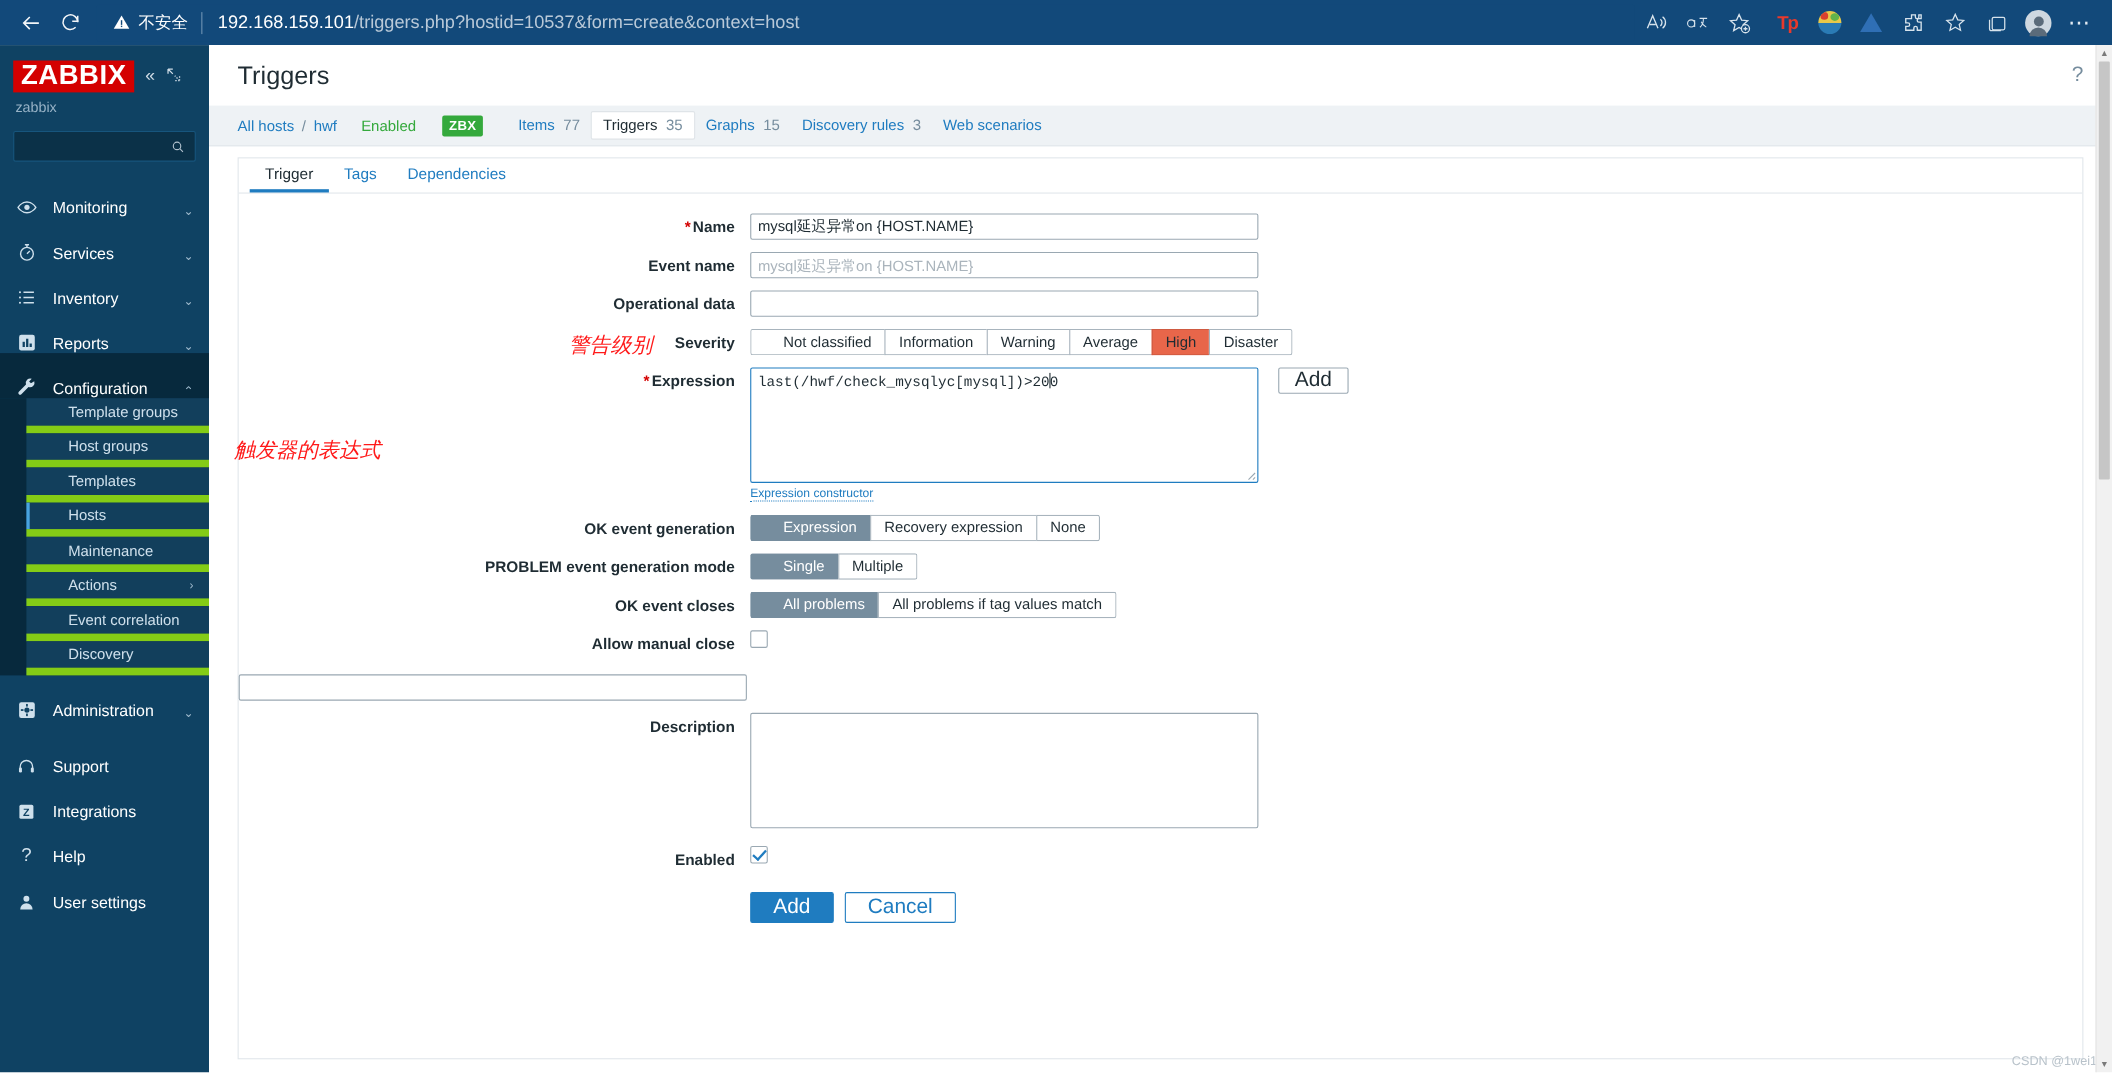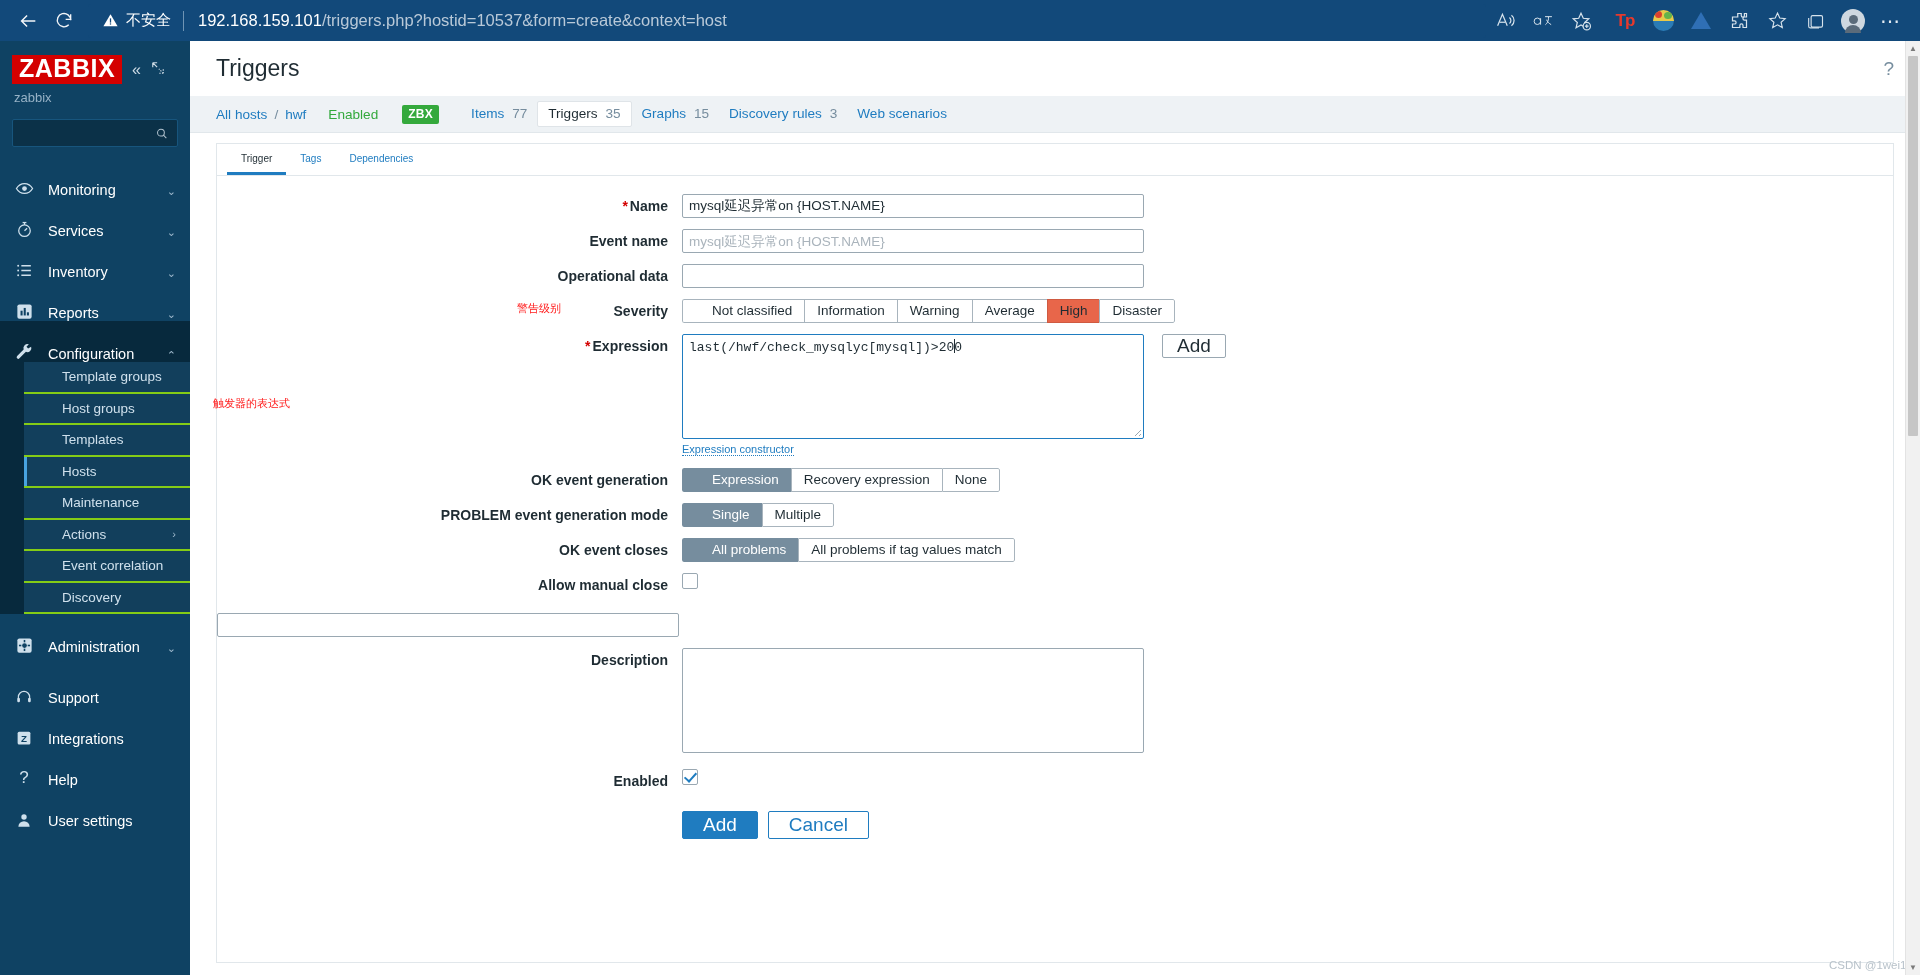--- a/index.html
+++ b/index.html
@@ -183,21 +183,21 @@
   }
   .sb-sub-wrap { background: #07293d; }
   .sb-sub {
     height: 31.5px;
     display: flex; align-items: center;
     padding-left: 38px;
     font-size: 13.5px;
     color: #cfe0ec;
     background: #123f5c;
     margin-left: 24px;
-    border-bottom: 2px solid #84cc16;
+    border-bottom: 7px solid #84cc16;
     cursor: pointer;
     position: relative;
   }
   .sb-sub .chev-r { margin-left:auto; margin-right:14px; color:#9fbacd; font-size:11px;}
   .sb-sub.selected::before {
     content: "";
     position: absolute; left: 0; top: 0; bottom: 0;
     width: 3px; background: #48a3e0;
   }
   .sb-spacer { height: 10px; }
@@ -269,21 +269,21 @@
   .tabstrip {
     display: flex;
     border-bottom: 1px solid #e1e7eb;
     padding: 0 10px;
     height: 32px;
     align-items: stretch;
   }
   .tabstrip .tab {
     padding: 0 14px;
     display: flex; align-items: center;
-    font-size: 10px;
+    font-size: 14px;
     color: #1f7cc0;
     cursor: pointer;
     border-bottom: 3px solid transparent;
   }
   .tabstrip .tab.active {
     color: #1f2c33;
     border-bottom-color: #1f7cc0;
   }
 
   .frm { padding: 18px 0 0 0; }
@@ -435,23 +435,24 @@
     border-radius: 2px;
     resize: none;
     outline: none;
     font-family: "Liberation Sans", sans-serif;
     font-size: 13.5px;
     padding: 4px 6px;
   }
   .annot {
     position: absolute;
     color: #ff1a1a;
-    font-size: 11px;
+    font-size: 19px;
     font-family: "DejaVu Sans", sans-serif;
     white-space: nowrap;
+    font-style: italic;
   }
   .footer-btns {
     display: flex; gap: 10px;
     padding-left: 465px;
     margin-top: 4px;
   }
   .watermark {
     position: absolute;
     right: 8px; bottom: 4px;
     color: #b8c2ca;

